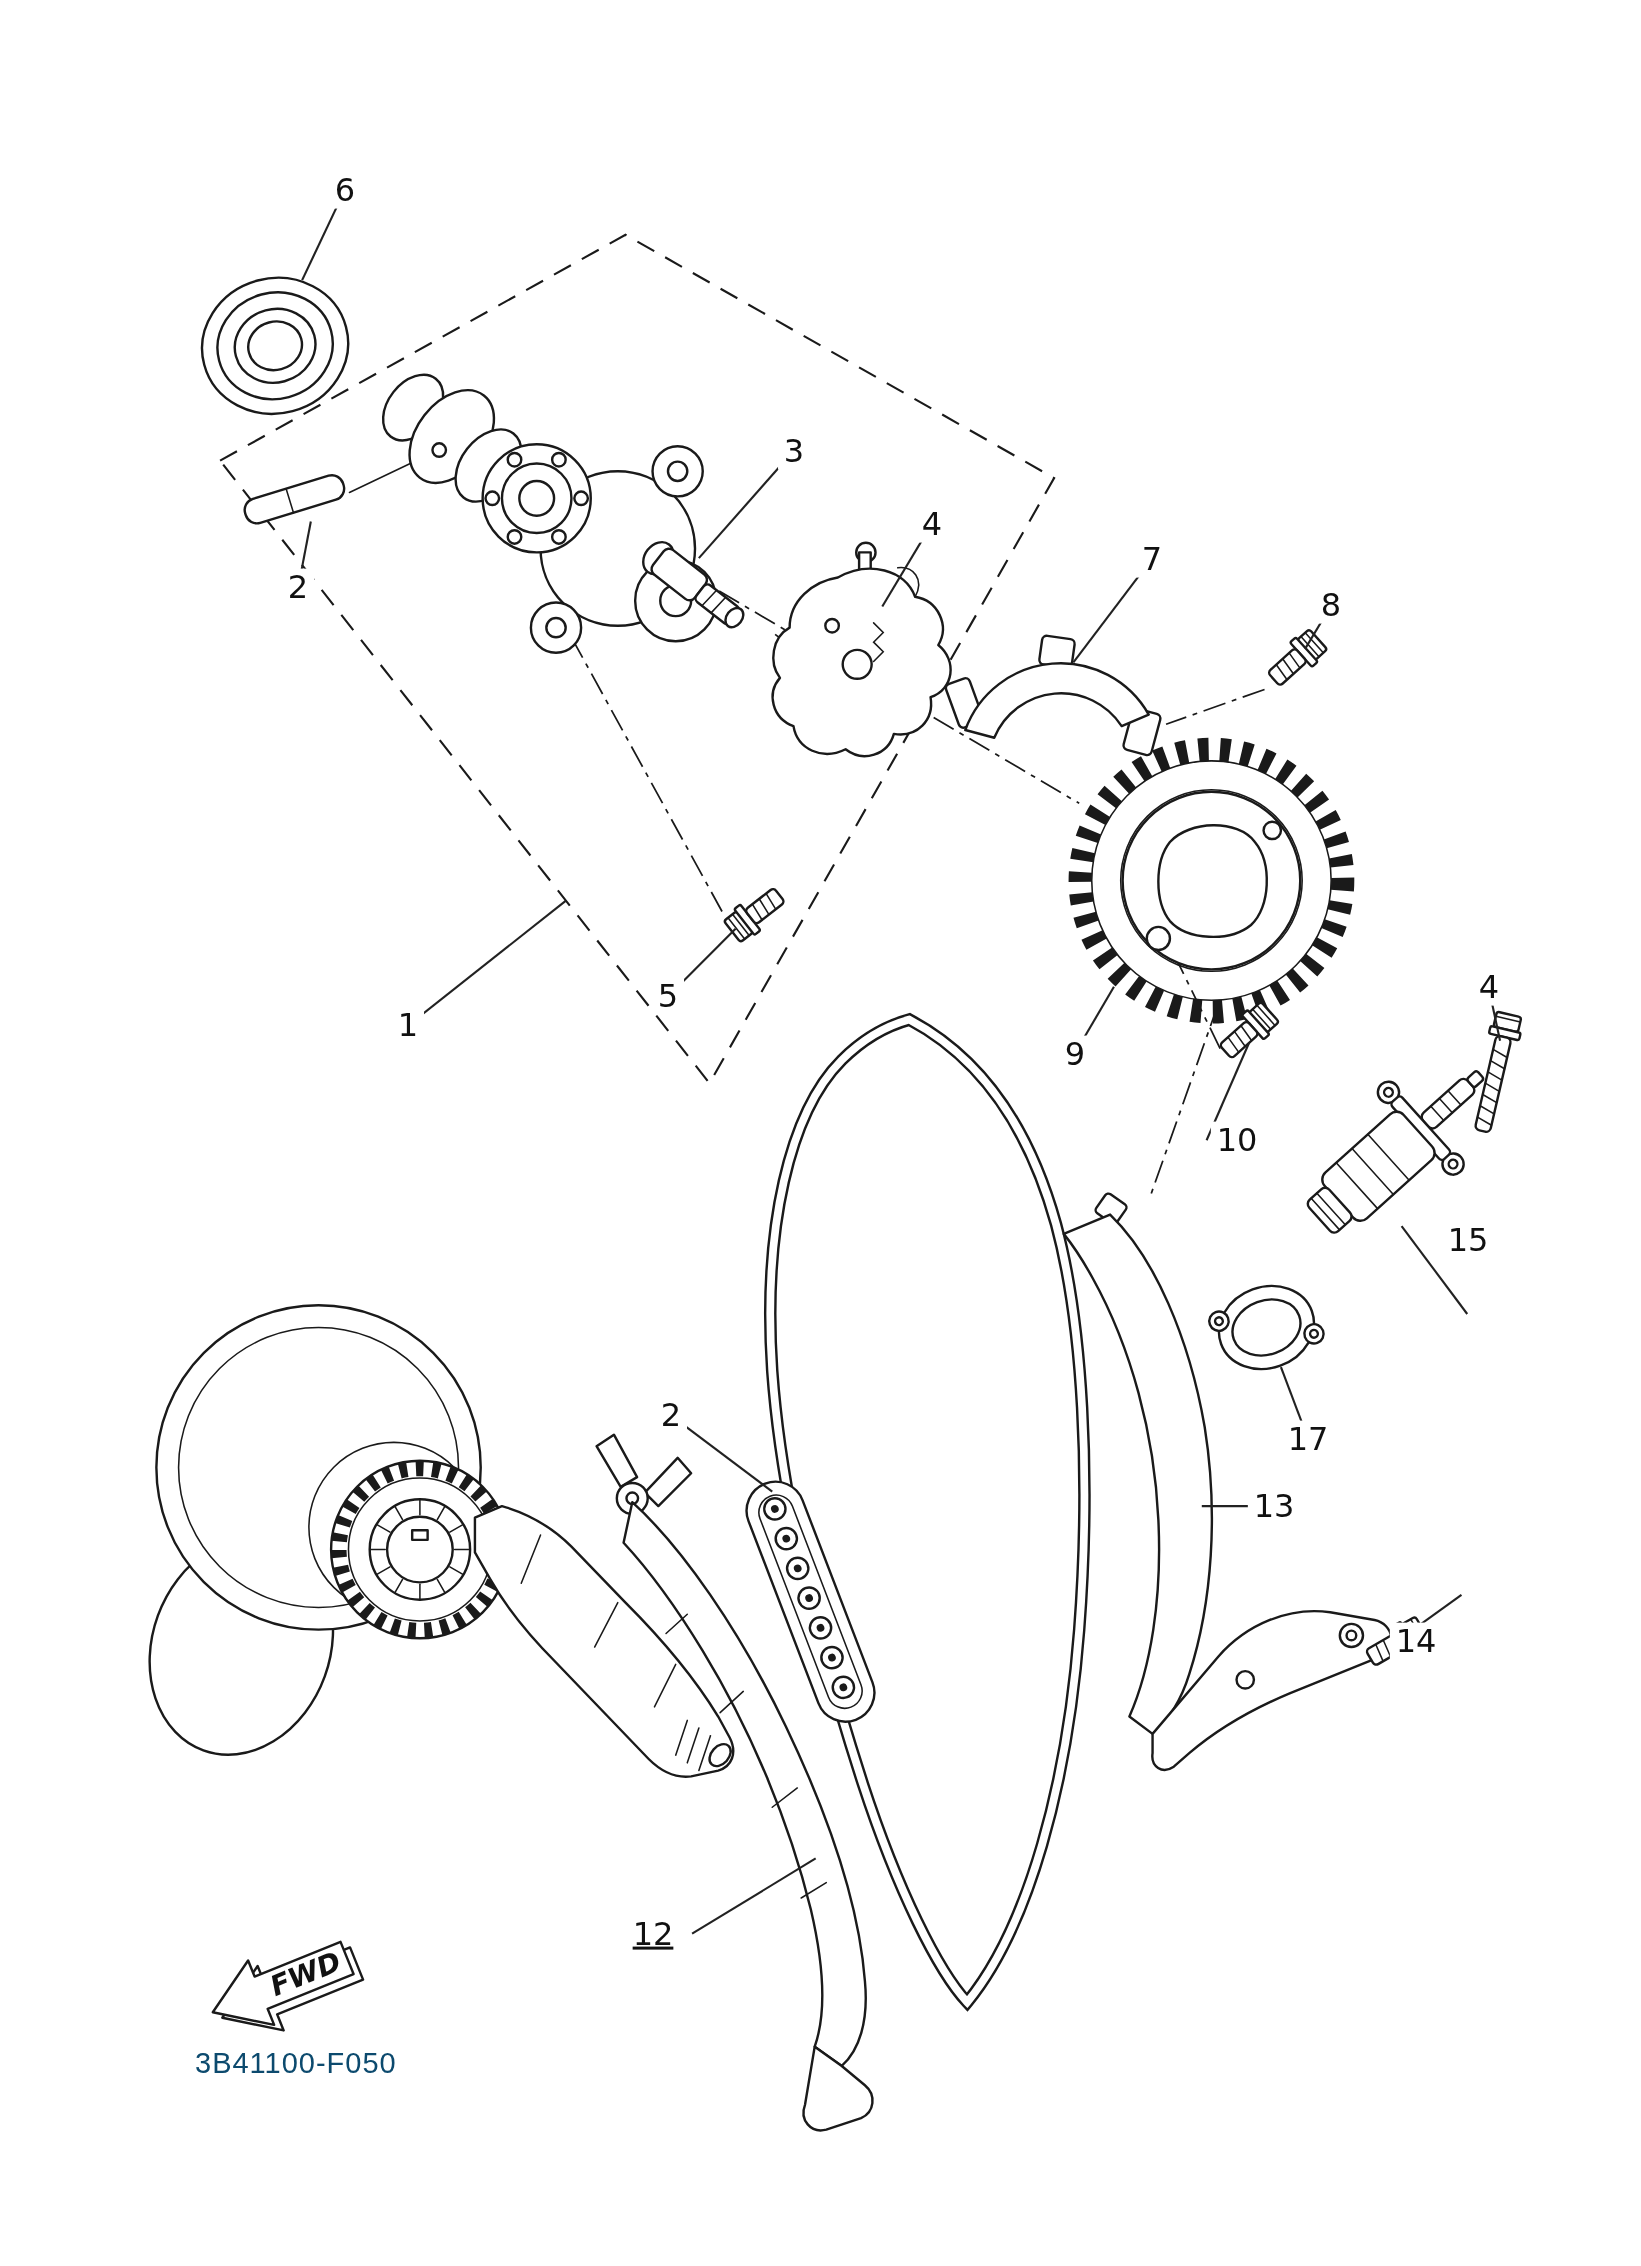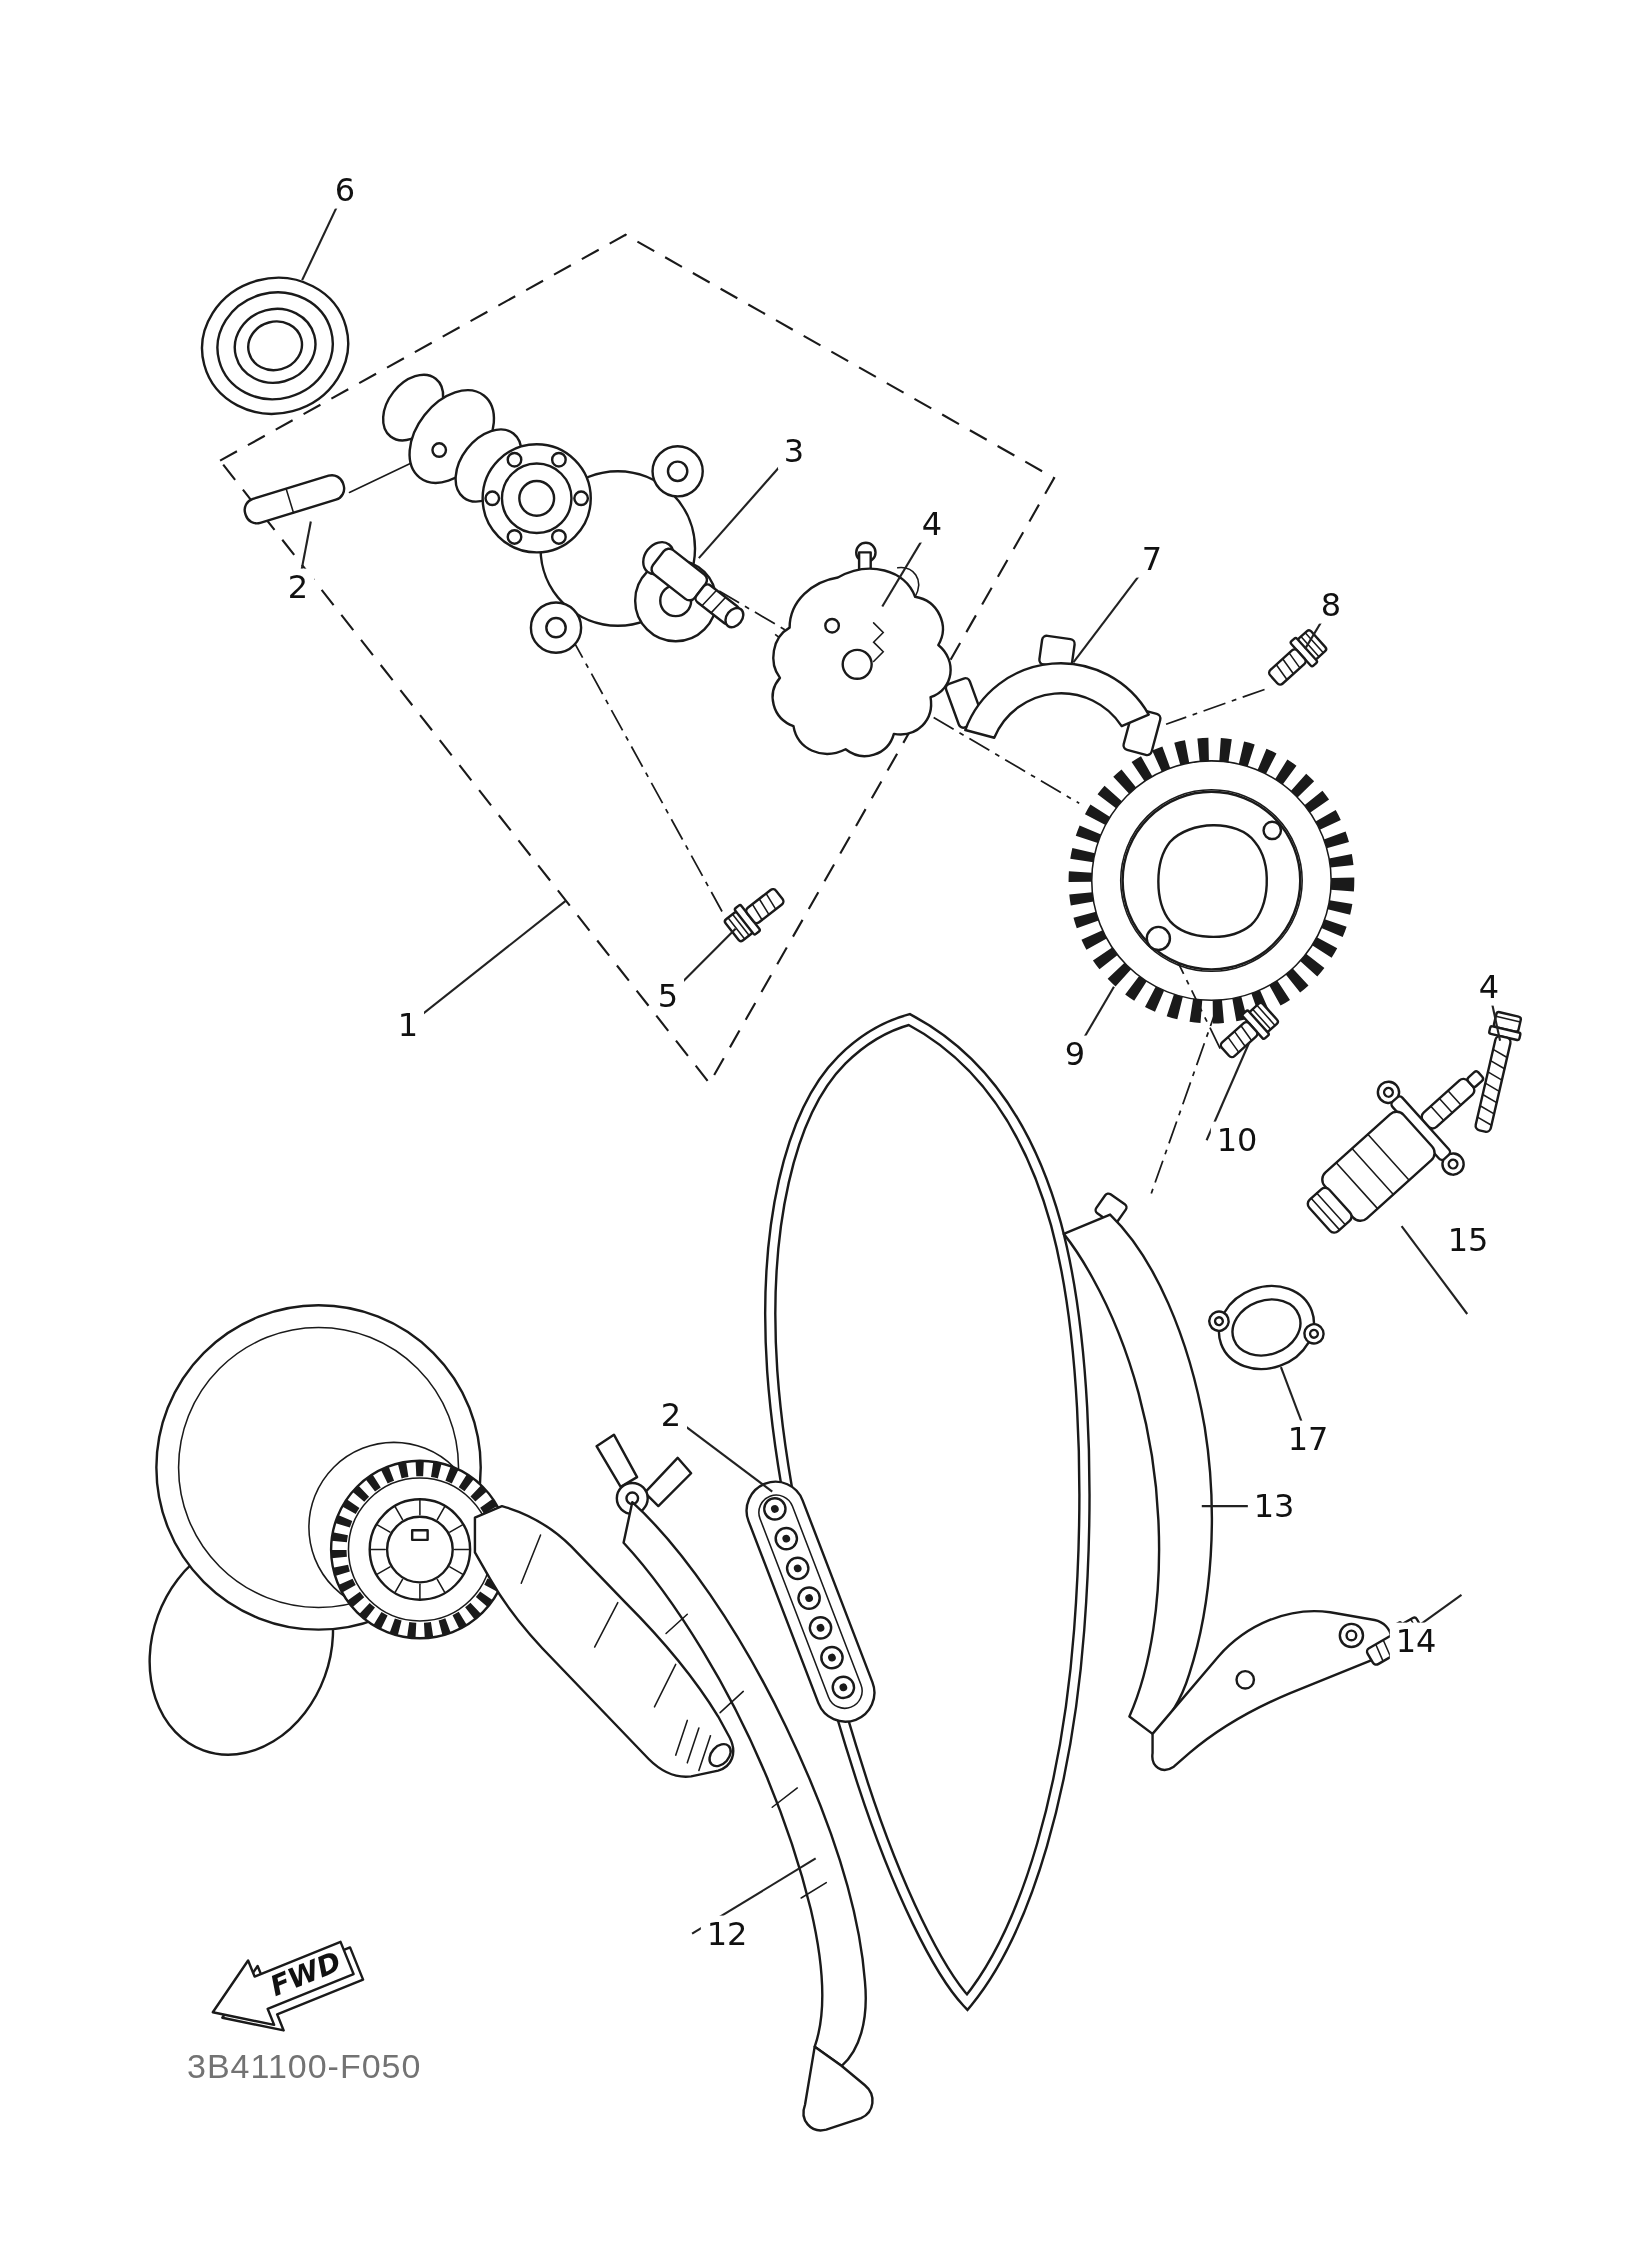--- a/index.html
+++ b/index.html
@@ -8,21 +8,21 @@
   svg.art{position:absolute;left:0;top:0;width:1641px;height:2266px;}
   .o{fill:#ffffff;stroke:#1a1a1a;stroke-width:2.5;stroke-linejoin:round;}
   .thin{fill:none;stroke:#1a1a1a;stroke-width:1.6;stroke-linecap:round;}
   .dash{fill:none;stroke:#1a1a1a;stroke-width:2.2;stroke-dasharray:20 13;}
   .dd{fill:none;stroke:#1a1a1a;stroke-width:1.8;stroke-dasharray:24 7 5 7;}
   .fdot{fill:#1a1a1a;stroke:none;}
   .leader{stroke:#222222;stroke-width:2.2;}
   #callout-layer{position:absolute;left:0;top:0;width:100%;height:100%;pointer-events:none;}
   .callout{position:absolute;transform:translate(-50%,-50%);font-size:32px;color:#111111;
            background:#ffffff;padding:0 5.8px;line-height:1.15;}
-  .partcode{position:absolute;left:187px;top:2047px;font-size:34px;color:#737373;
+  .partcode{position:absolute;left:195px;top:2047px;font-size:29px;color:#0c4a6e;
             font-family:"Liberation Sans",sans-serif;letter-spacing:1px;}
 </style>
 </head>
 <body>
 
 <div class="stage">
 
 <svg class="art" viewBox="0 0 1700 2347" xmlns="http://www.w3.org/2000/svg">
   <defs>
     <g id="bolt">
@@ -286,21 +286,21 @@
       <div class="callout" style="left: 298px; top: 587px;">2</div>
       <div class="callout" style="left: 794px; top: 451px;">3</div>
       <div class="callout" style="left: 932px; top: 524px;">4</div>
       <div class="callout" style="left: 668px; top: 996px;">5</div>
       <div class="callout" style="left: 345px; top: 190px;">6</div>
       <div class="callout" style="left: 1152px; top: 559px;">7</div>
       <div class="callout" style="left: 1331px; top: 605px;">8</div>
       <div class="callout" style="left: 1075px; top: 1054px;">9</div>
       <div class="callout" style="left: 1207px; top: 1140px; margin-left: 30px;">10</div>
       <div class="callout" style="left: 671px; top: 1415px;">2</div>
-      <div class="callout" style="left: 727px; top: 1934px;">12</div>
+      <div class="callout" style="left: 653px; top: 1934px; text-decoration: underline;">12</div>
       <div class="callout" style="left: 1274px; top: 1506px;">13</div>
       <div class="callout" style="left: 1416px; top: 1595px; margin-top: 46px;">14</div>
       <div class="callout" style="left: 1468px; top: 1240px;">15</div>
       <div class="callout" style="left: 1489px; top: 987px;">4</div>
       <div class="callout" style="left: 1308px; top: 1439px;">17</div>
     </div>
 
 <div class="partcode">3B41100-F050</div>
 
 </div>

